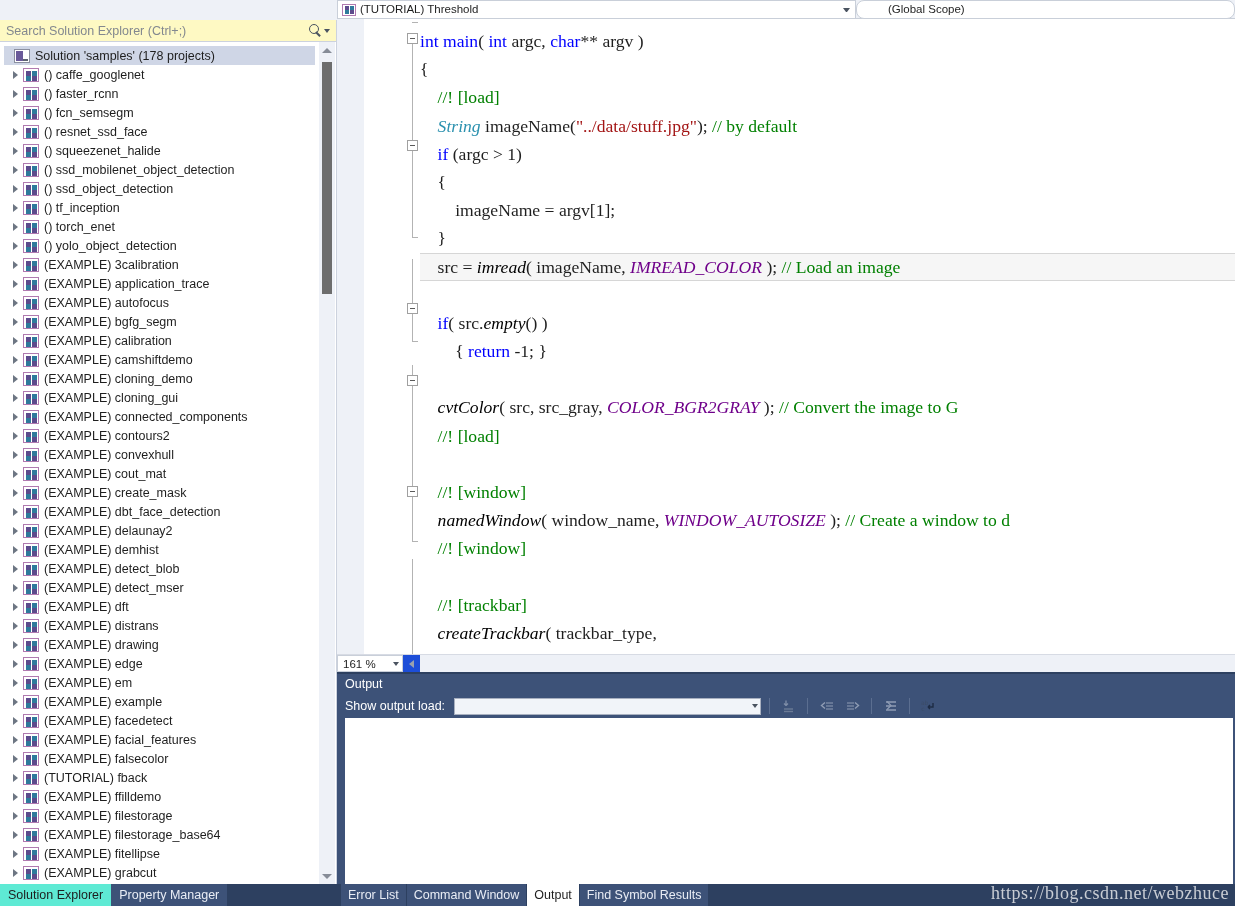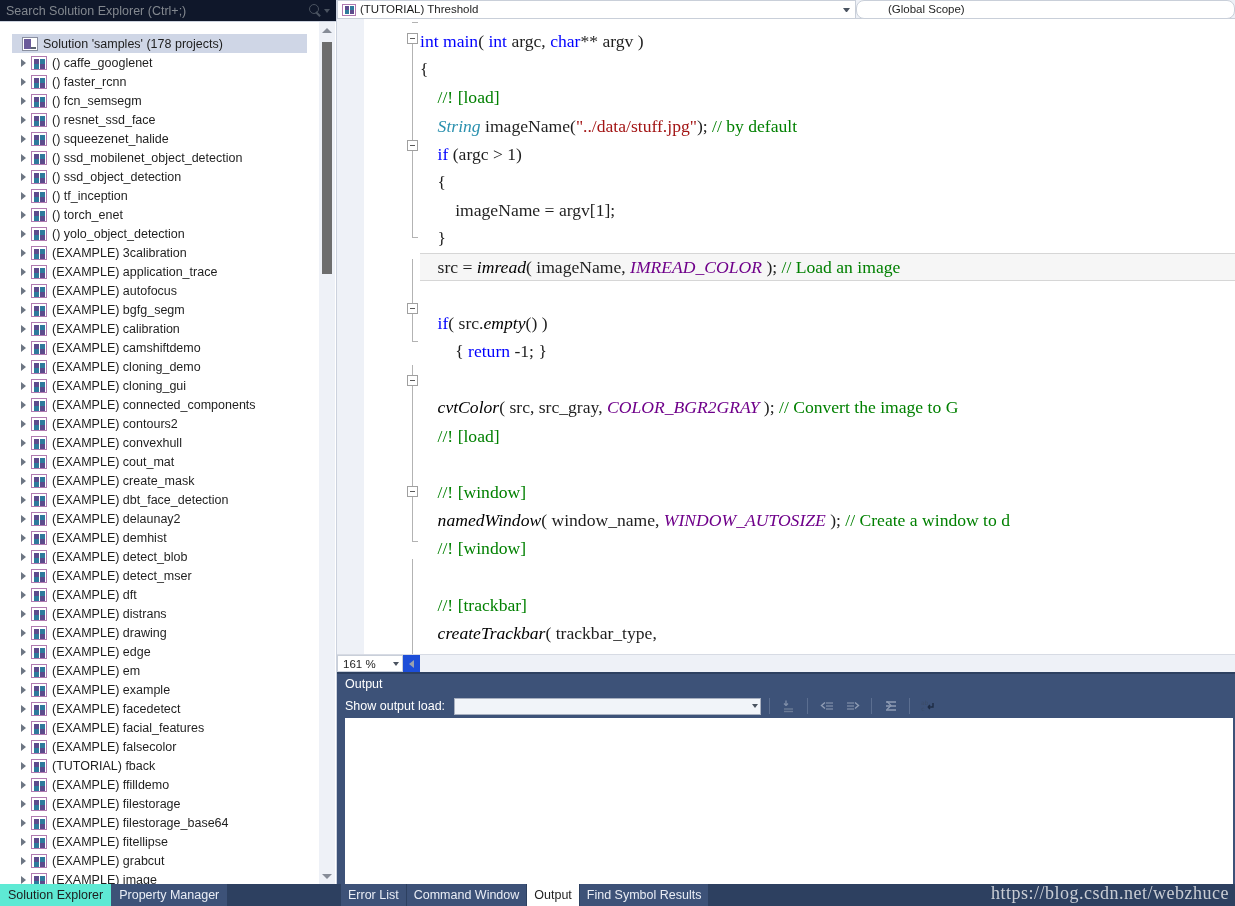--- a/index.html
+++ b/index.html
@@ -19,25 +19,26 @@
 
   
   #left-pane {
     position: absolute; left: 0; top: 0;
     width: 337px; height: 906px;
     background: #eef1f7;
     display: flex; flex-direction: column;
   }
   #se-search {
     height: 22px; flex: 0 0 22px;
-    background: #0f172a;
+    background: #fef9c3;
     border: 1px solid #ccd2de;
     border-top: none; border-left: none;
     display: flex; align-items: center;
     padding: 0 4px 0 6px;
+    margin-top: 20px;
   }
   #se-search-input {
     flex: 1 1 auto;
     font-size: 12.5px;
     color: #83888f;
     border: none; outline: none;
     background: transparent;
     font-family: "Liberation Sans", sans-serif;
     padding: 0; margin: 0;
     line-height: 20px;
@@ -73,21 +74,21 @@
     position: relative;
     flex: 1 1 auto;
     background: #ffffff;
     border-right: 1px solid #ccd2de;
     overflow: hidden;
   }
   #se-tree {
     position: absolute;
     left: 0; top: 0; right: 17px; bottom: 0;
     overflow: hidden;
-    padding: 12px;
+    padding: 4px;
   }
   .tree-row {
     height: 19px;
     display: flex; align-items: center;
     font-size: 12.5px; color: #1e1e1e;
     padding-left: 4px;
     white-space: nowrap;
   }
   .tree-row.solution-row {
     background: #cfd6e6;

